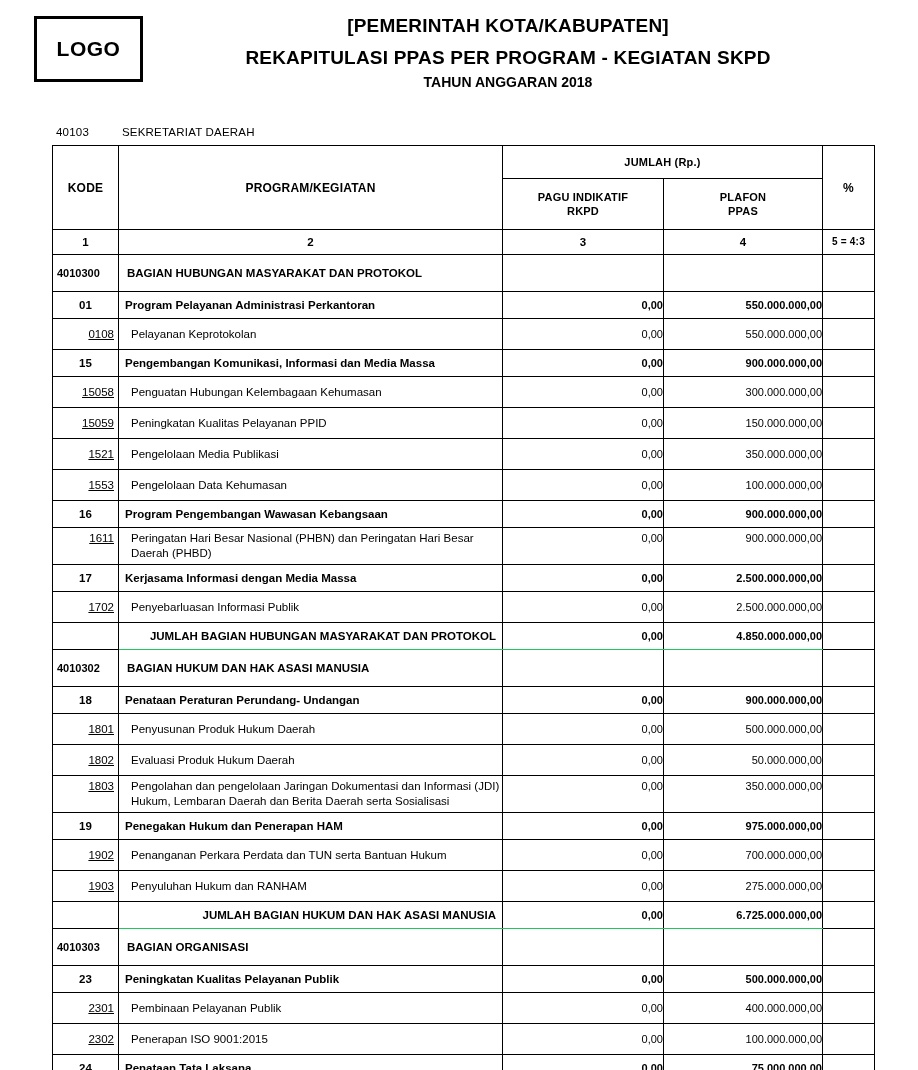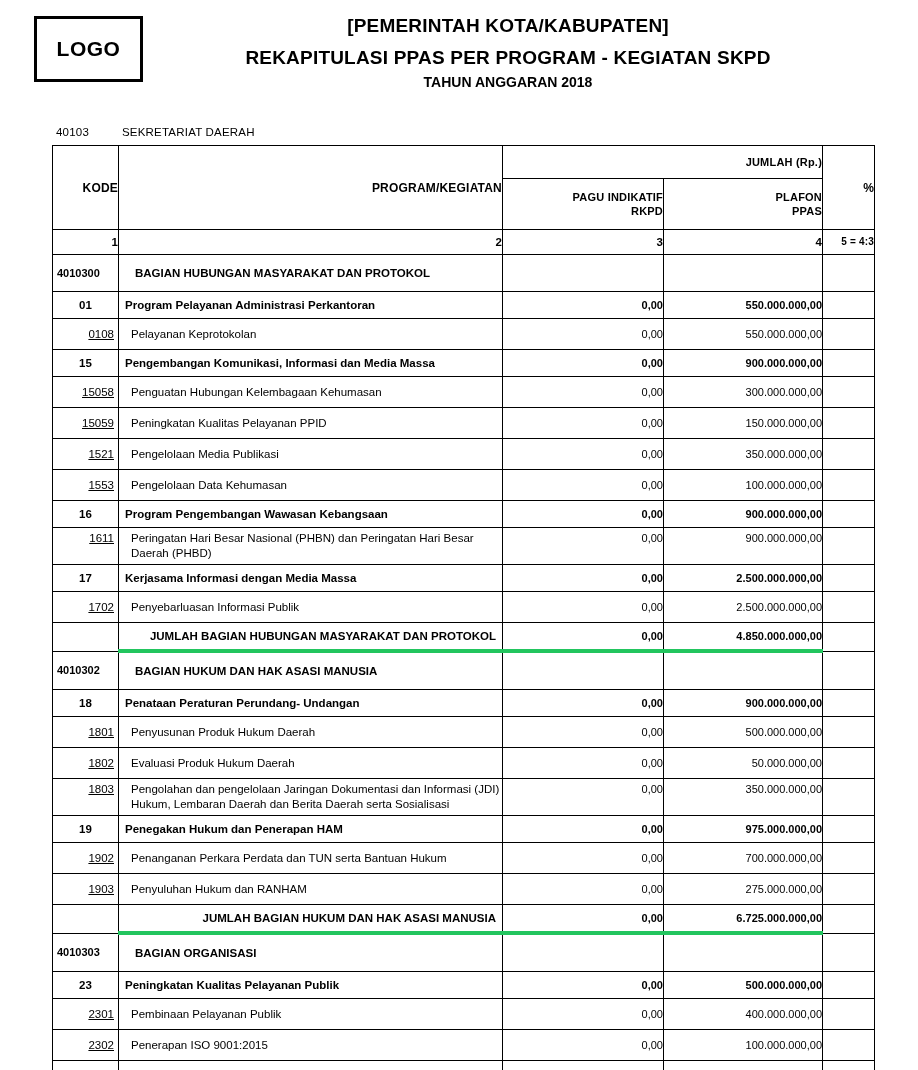--- a/index.html
+++ b/index.html
@@ -105,21 +105,21 @@
   }
 
   
   col.c-kode   { width: 66px;  }
   col.c-prog   { width: 384px; }
   col.c-pagu   { width: 161px; }
   col.c-plafon { width: 159px; }
   col.c-pct    { width: 52px;  }
 
   thead th {
-    text-align: right;
+    text-align: center;
     font-weight: bold;
     font-size: 11.5px;
     letter-spacing: .2px;
     line-height: 14px;
     border: 1px solid #000;
   }
   thead th.h-kode, thead th.h-prog, thead th.h-pct { font-size: 12px; }
   thead .h-jumlah { font-size: 12px; height: 32px; }
   thead .h-sub { height: 50px; }
   thead .num-row th {
@@ -142,21 +142,21 @@
   }
   tr.sect td.c1 {
     font-weight: bold;
     text-align: left;
     padding-left: 4px;
     font-size: 11px;
     vertical-align: middle;
   }
   tr.sect td.c2 {
     font-weight: bold;
-    padding-left: 16px;
+    padding-left: 8px;
     font-size: 11.5px;
     vertical-align: middle;
   }
 
   tr.prog td { height: 26px; }
   tr.prog td.c1 {
     text-align: center;
     font-weight: bold;
     font-size: 11.5px;
   }
@@ -182,21 +182,21 @@
     padding-top: 3px;
     padding-bottom: 3px;
     vertical-align: middle;
   }
   tr.act.multiline td.c1 { vertical-align: top; padding-top: 4px; }
   tr.act.multiline td.c2 { vertical-align: top; }
   tr.act.multiline td.num { vertical-align: top; padding-top: 4px; }
 
   tr.total td {
     border-top: 1px solid #000;
-    border-bottom: 4px solid #22c55e;
+    border-bottom: 1px solid #22c55e;
     height: 26px;
   }
   tr.total td.c2 {
     font-weight: bold;
     text-align: right;
     padding-right: 6px;
     font-size: 11.5px;
     line-height: 15px;
   }
   tr.total td.num { font-weight: bold; }

